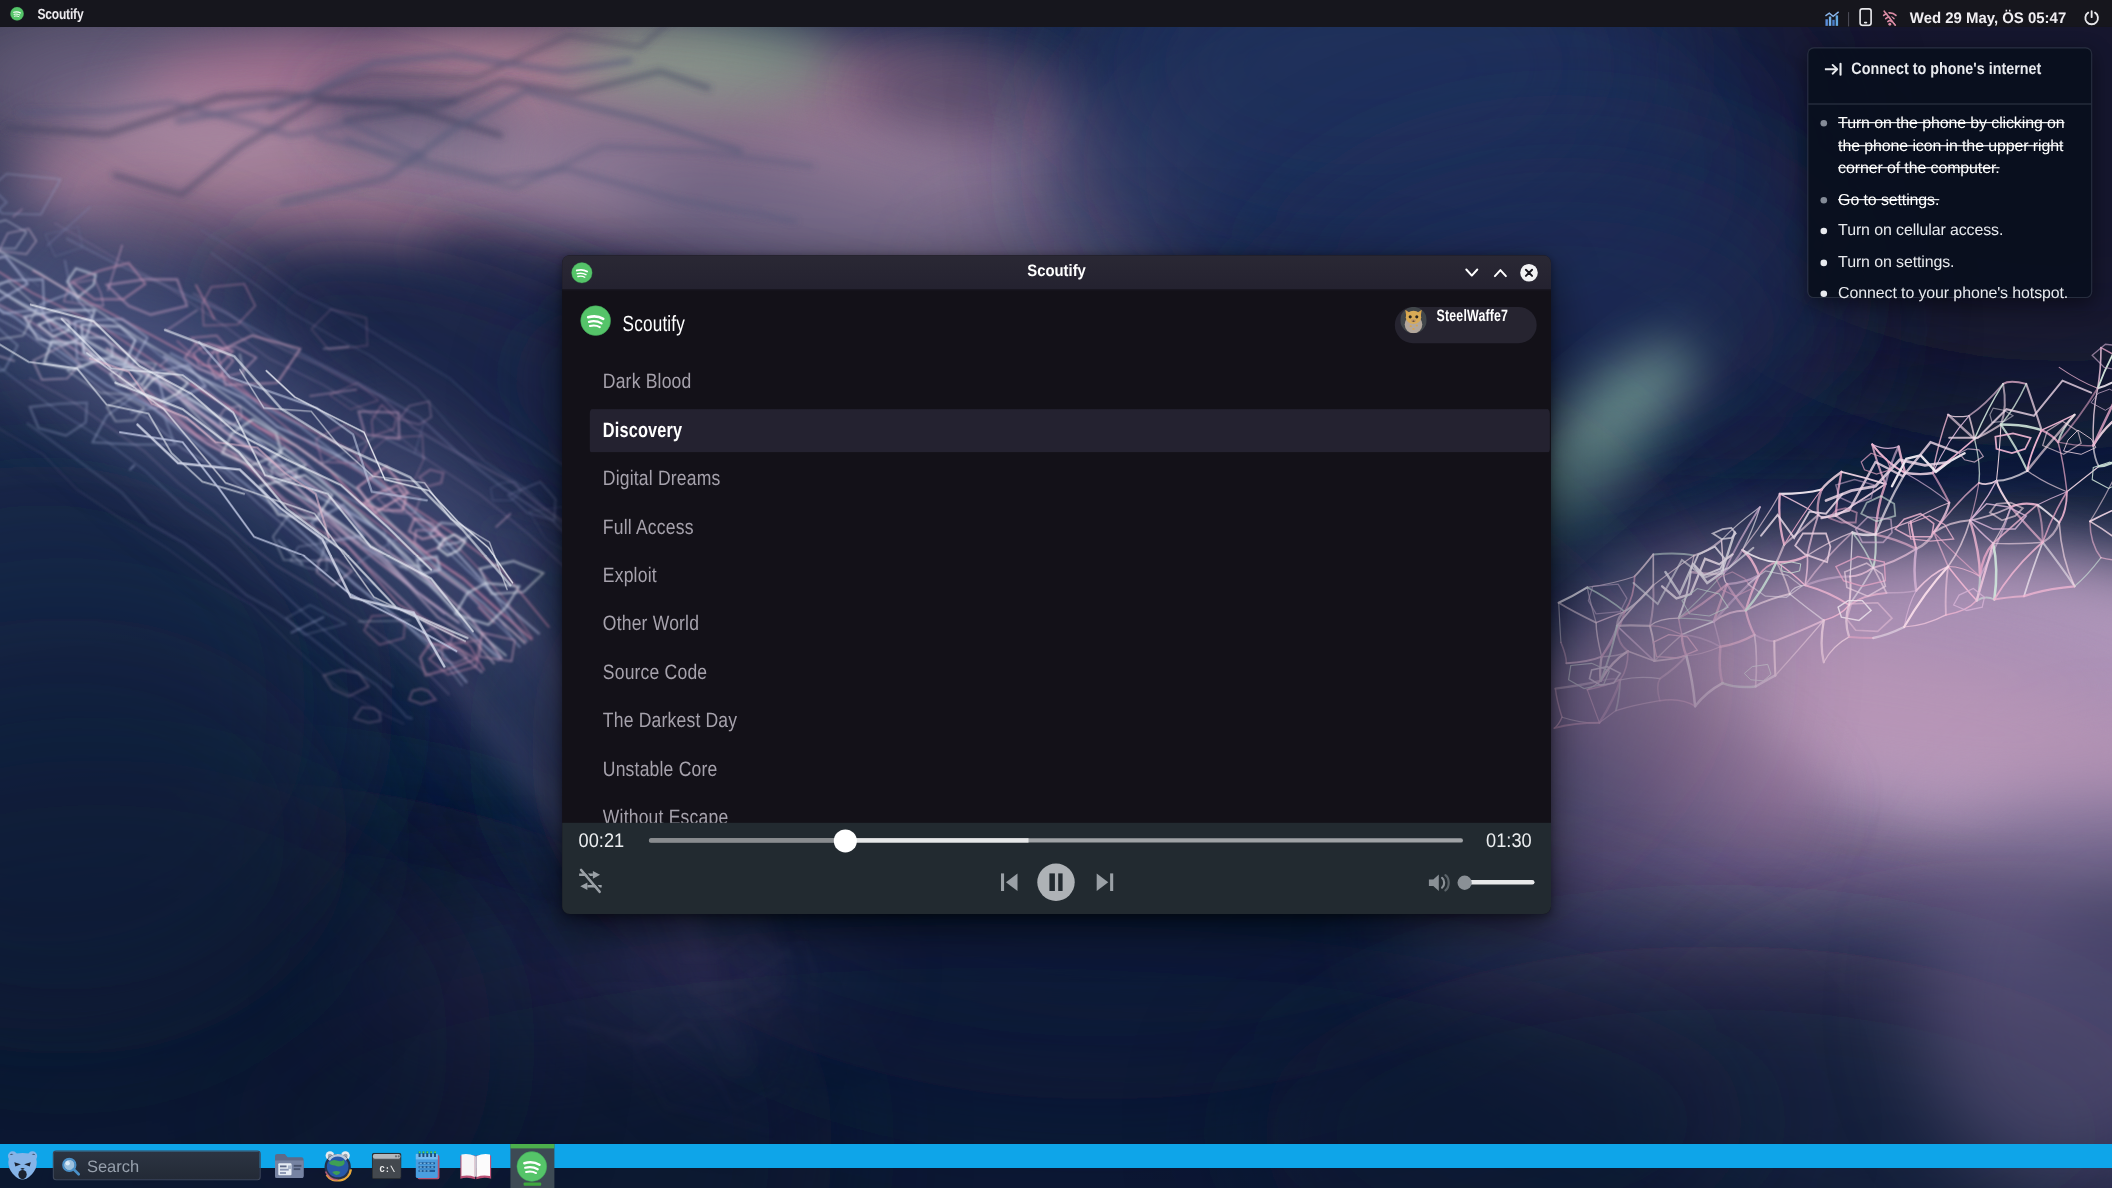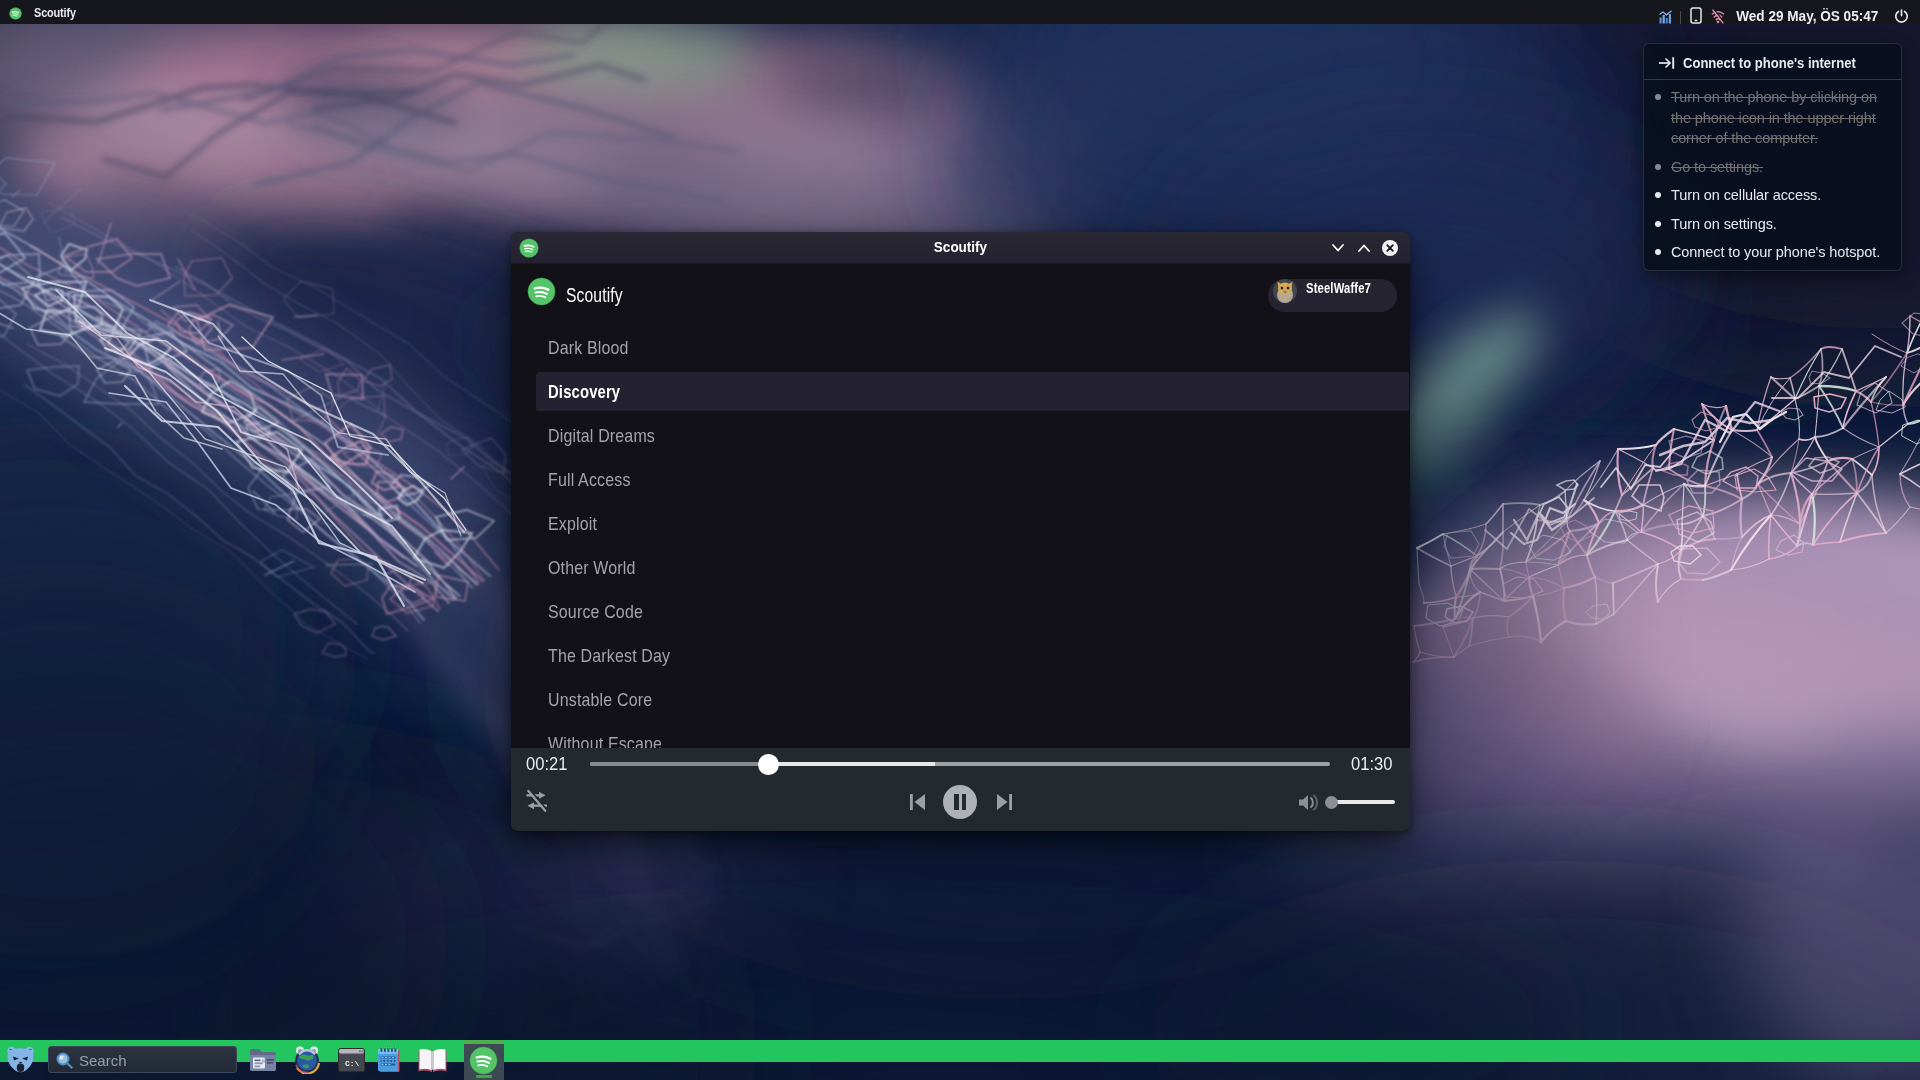--- a/index.html
+++ b/index.html
@@ -6,25 +6,25 @@
 #stage{position:relative;width:1920px;height:1080px}
 #wall{position:absolute;left:0;top:0}
 .abs{position:absolute}
 
 #topbar{position:absolute;left:0;top:0;width:1920px;height:24px;background:#16161d;color:#eceaee;z-index:30}
 #topbar .appname{position:absolute;left:34px;top:5px;font-size:13.5px;font-weight:bold;letter-spacing:-0.2px;transform:scaleX(0.81);transform-origin:left center}
 #tray{position:absolute;right:0;top:0;height:24px;display:flex;align-items:flex-end}
 #clock{font-size:14px;font-weight:bold;color:#f0eef2;transform:scaleX(0.97);transform-origin:center;white-space:nowrap}
 
 #notif{position:absolute;left:1643px;top:43px;width:259px;height:228px;background:rgba(9,16,30,0.96);border:1px solid rgba(130,140,160,0.25);border-radius:6px;box-shadow:0 6px 18px rgba(0,0,0,0.45);z-index:40;color:#e8eaee}
-#notif .hd{display:flex;align-items:center;gap:8px;padding:10px 12px 8px 14px;font-size:15px;font-weight:bold;border-bottom:1px solid rgba(150,160,175,0.3)}
+#notif .hd{display:flex;align-items:center;gap:8px;padding:10px 12px 23px 14px;font-size:15px;font-weight:bold;border-bottom:1px solid rgba(150,160,175,0.3)}
 #notif ul{list-style:none;margin:7px 0 0 0}
 #notif li{position:relative;padding:0 10px 0 27px;font-size:14.5px;line-height:20.5px;margin-bottom:8px;letter-spacing:-0.1px}
 #notif li:before{content:"";position:absolute;left:11px;top:7px;width:6px;height:6px;border-radius:50%;background:#e8eaee}
-#notif li.done{color:#737373;text-decoration:line-through}
+#notif li.done{color:#ffffff;text-decoration:line-through}
 #notif li.done:before{background:#848b97}
 
 #win{position:absolute;left:511px;top:232px;width:899px;height:599px;border-radius:7px;background:#131118;box-shadow:0 14px 40px rgba(0,0,0,0.55),0 2px 8px rgba(0,0,0,0.4);z-index:20;overflow:hidden}
 #titlebar{position:relative;height:32px;background:linear-gradient(#2a2834,#242230);border-bottom:1px solid #191721}
 #titlebar .t{position:absolute;left:0;right:0;top:6px;text-align:center;color:#fff;font-size:15px;font-weight:bold;transform:scaleX(0.9)}
 #winhead{position:relative;height:62px}
 #winhead .logo{position:absolute;left:16px;top:13px}
 #winhead .name{position:absolute;left:55px;top:20px;font-size:20px;color:#fff;transform:scaleX(0.78);transform-origin:left center;letter-spacing:0.2px}
 #userpill{position:absolute;right:13px;top:15px;width:129px;height:33px;background:#262430;border-radius:17px;display:flex;padding:0 0 0 5px}
 #userpill .uname{color:#fff;font-size:15px;font-weight:bold;margin-left:9px;transform:scaleX(0.75);transform-origin:left center;letter-spacing:0.2px;white-space:nowrap}
@@ -769,21 +769,21 @@
     <svg class="abs" style="left:787px;top:45px" width="22" height="19" viewBox="0 0 22 19">
       <path d="M1 6.5 L5 6.5 L10 2 L10 17 L5 12.5 L1 12.5 Z" fill="#8a9096"></path>
       <path d="M13 5 C15.5 6.8 15.5 12.2 13 14" stroke="#8a9096" stroke-width="2" fill="none" stroke-linecap="round"></path>
       <path d="M16 2.5 C20 5.5 20 13.5 16 16.5" stroke="#5a6268" stroke-width="2" fill="none" stroke-linecap="round"></path>
     </svg>
     <div class="abs" style="left:821px;top:52px;width:63px;height:4px;border-radius:2px;background:#e8e9ea"></div>
     <div class="abs" style="left:814px;top:47.5px;width:13px;height:13px;border-radius:50%;background:#8a9096"></div>
   </div>
 </div>
 
-<div class="abs" style="left:0;top:1040px;width:1920px;height:22px;background:#22c55e;z-index:30">
+<div class="abs" style="left:0;top:1040px;width:1920px;height:22px;background:#0ea5e9;z-index:30">
 
   <svg class="abs" style="left:6px;top:6px" width="29" height="28" viewBox="0 0 29 28">
     <circle cx="5.5" cy="5" r="4.3" fill="#85b4e8"></circle>
     <circle cx="23.5" cy="5" r="4.3" fill="#85b4e8"></circle>
     <circle cx="4.8" cy="4.6" r="1.7" fill="#1c2330"></circle>
     <circle cx="24.2" cy="4.6" r="1.7" fill="#1c2330"></circle>
     <path d="M3 4 Q14.5 0.5 26 4 Q28.5 10 26.5 16 Q24 22 18 25.5 Q14.5 27 11 25.5 Q5 22 2.5 16 Q0.5 10 3 4 Z" fill="#85b4e8"></path>
     <path d="M7 10.5 L13 12.5 L8 14.5 Z" fill="#1c2330"></path>
     <path d="M22 10.5 L16 12.5 L21 14.5 Z" fill="#1c2330"></path>
     <path d="M12.6 16.3 Q14.5 15.3 16.4 16.3 Q14.5 18.6 12.6 16.3 Z" fill="#1c2330"></path>

